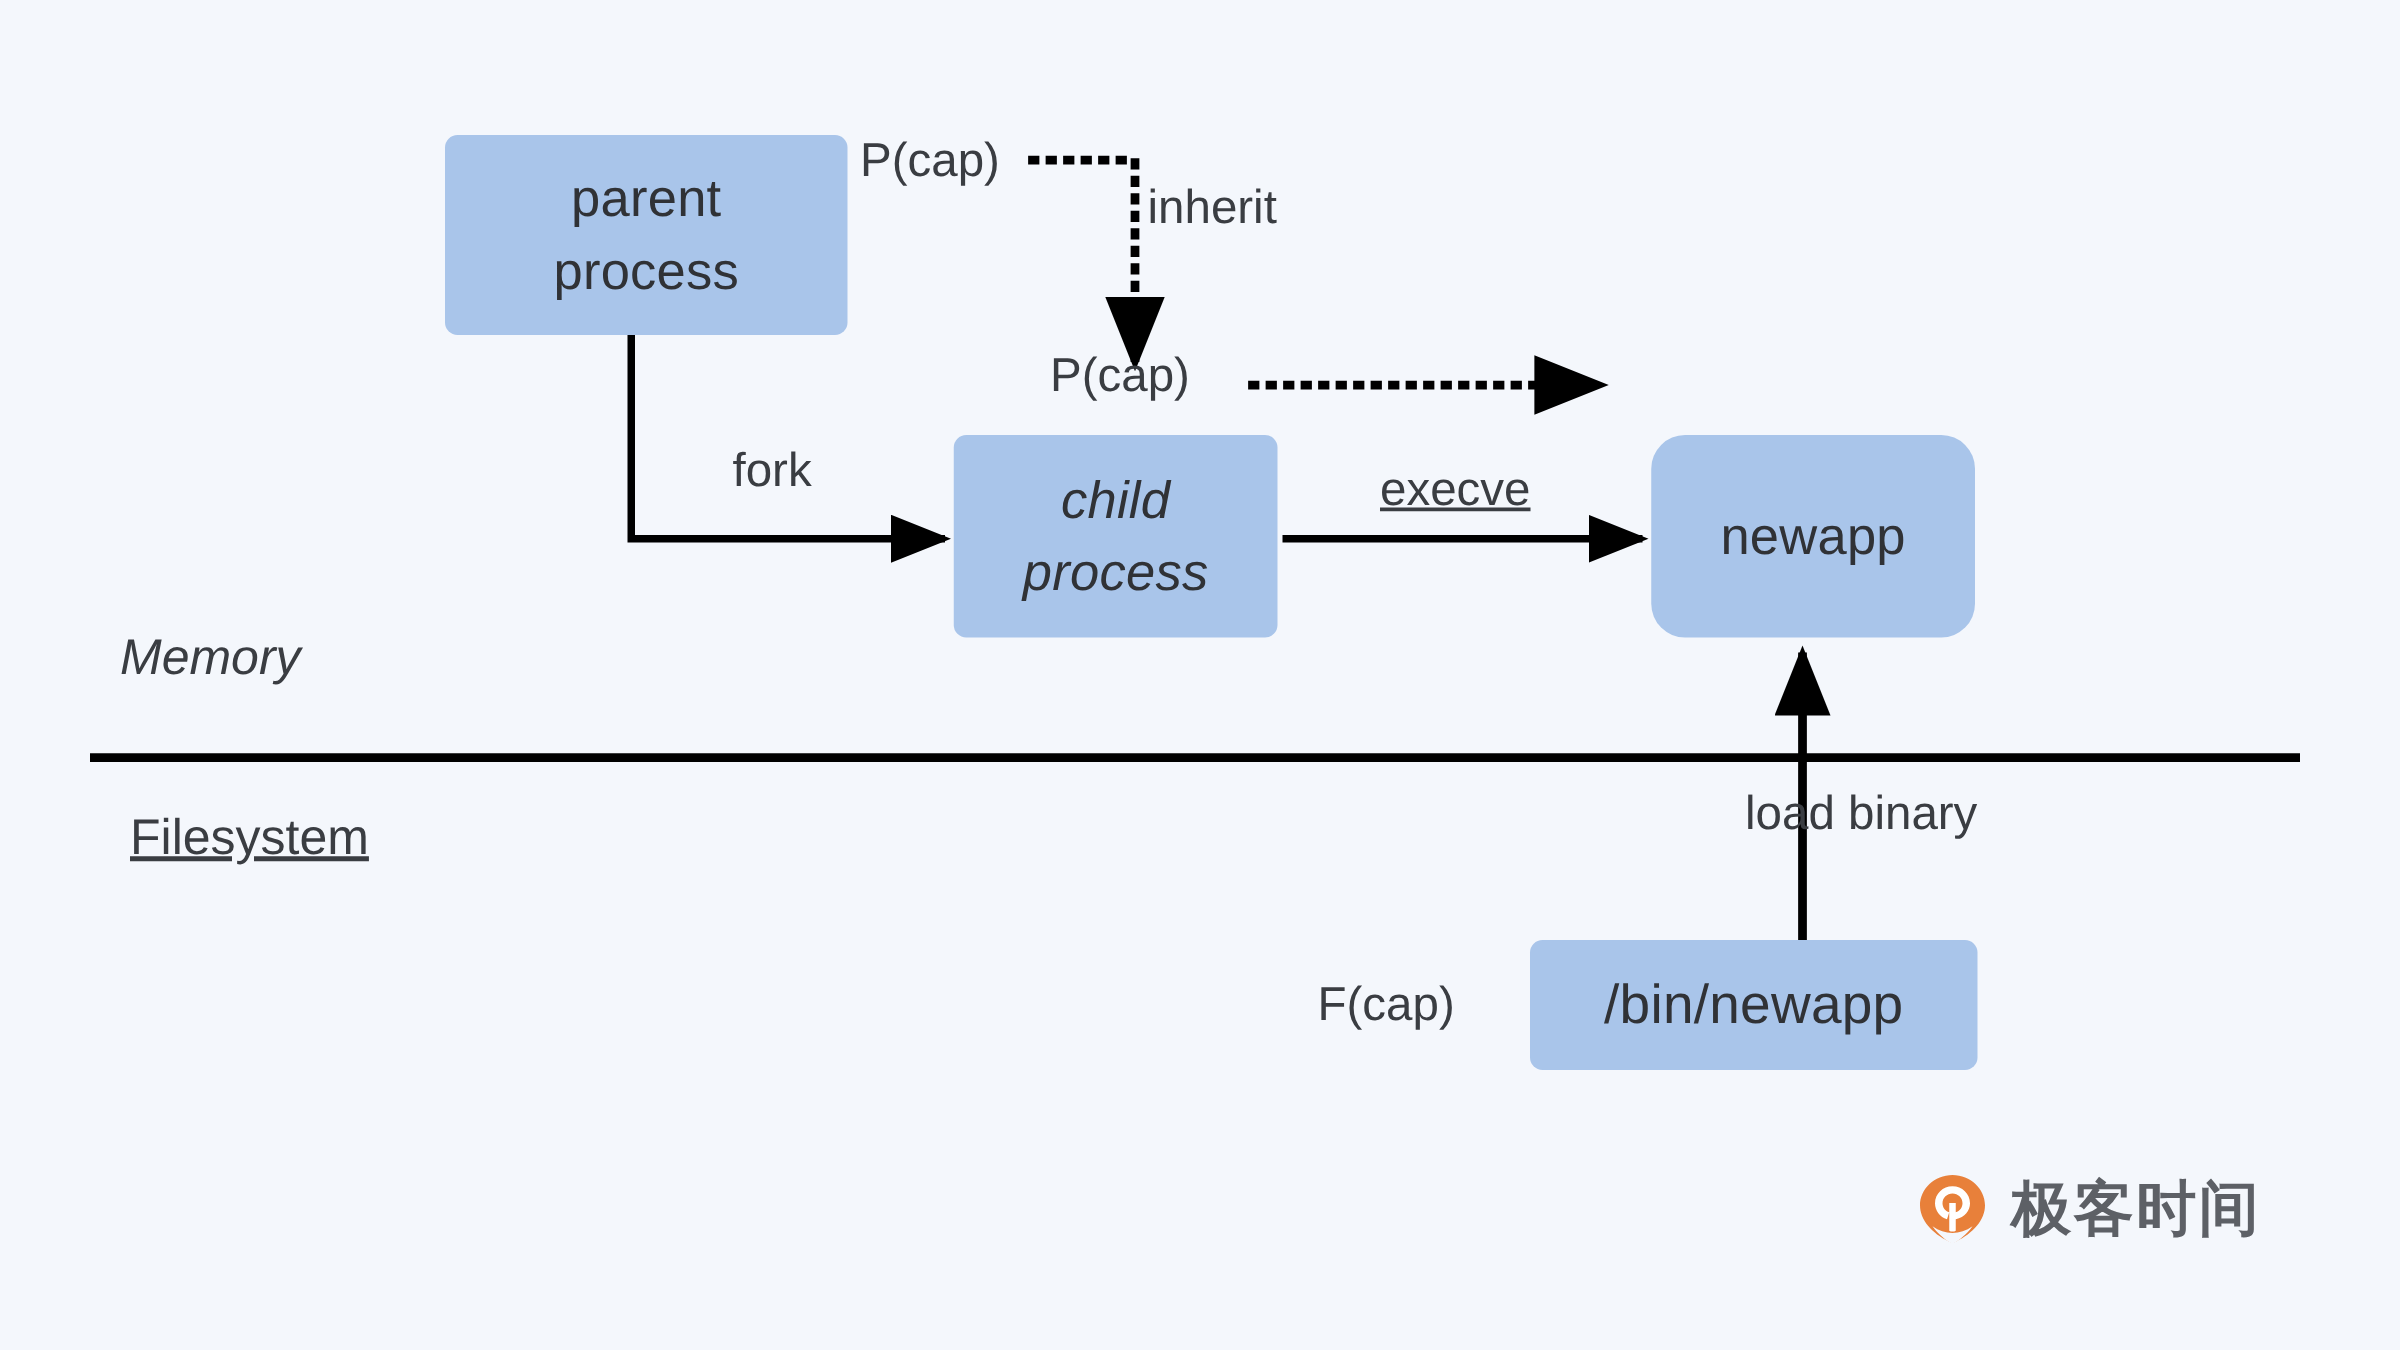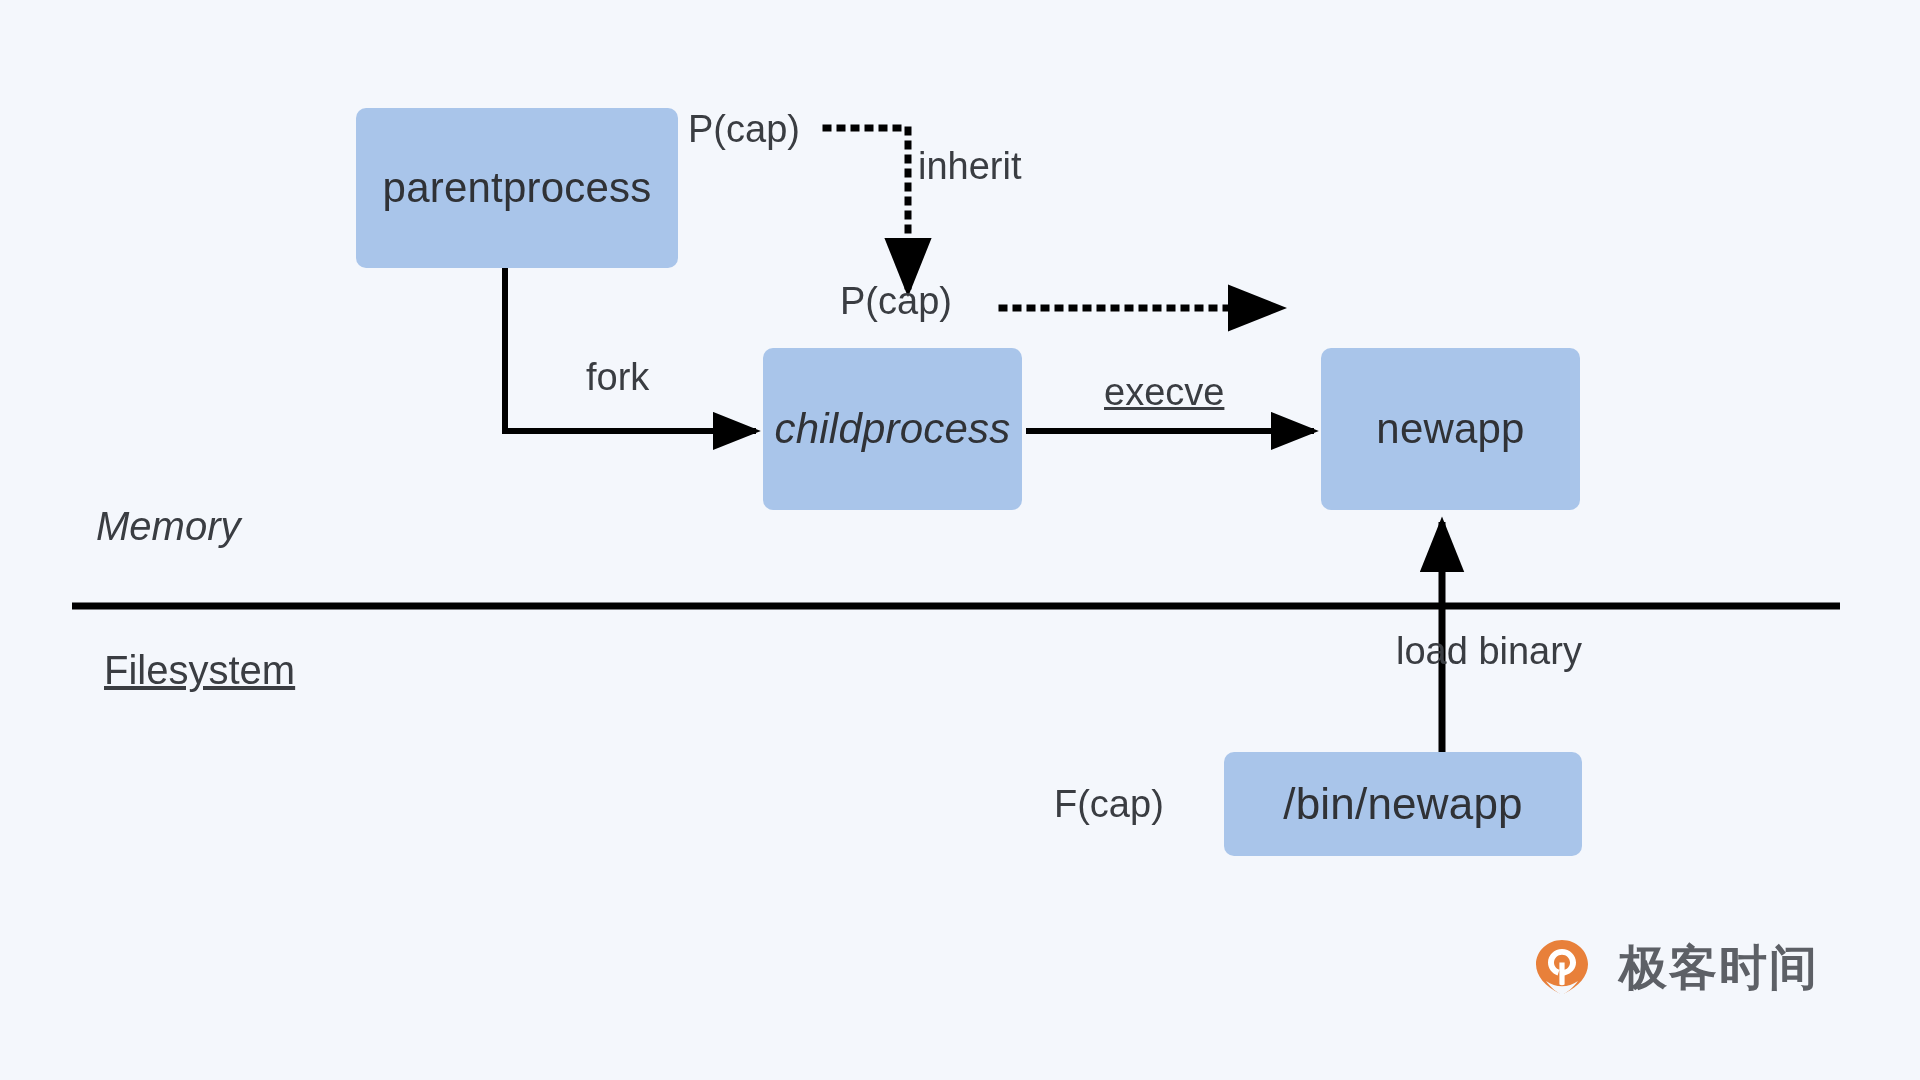--- a/index.html
+++ b/index.html
@@ -21,33 +21,34 @@
     top: 0;
     left: 0;
     width: 1920px;
     height: 1080px;
   }
   .node-box {
     position: absolute;
     background: #a9c5ea;
     border-radius: 10px;
     display: flex;
+    flex-direction: column;
     align-items: center;
     justify-content: center;
     color: #303236;
     font-size: 42px;
     line-height: 1.38;
     letter-spacing: 0.2px;
     box-sizing: border-box;
   }
   .node-box .line { display: block; white-space: nowrap; }
 
   #box-parent  { left: 356px;  top: 108px; width: 322px;  height: 160px; }
   #box-child   { left: 763px;  top: 348px; width: 259px;  height: 162px; font-style: italic; }
-  #box-newapp  { left: 1321px; top: 348px; width: 259px;  height: 162px; }
+  #box-newapp  { left: 1321px; top: 348px; width: 259px;  height: 162px; border-radius: 27px; }
   #box-binary  { left: 1224px; top: 752px; width: 358px;  height: 104px; font-size: 44px; }
 
   .free-label {
     position: absolute;
     color: #3a3d42;
     font-size: 38px;
     line-height: 1;
     white-space: nowrap;
   }
   #label-memory     { left: 96px;  top: 506px; font-size: 40px; font-style: italic; }
@@ -60,21 +61,21 @@
   #label-execve     { left: 1104px; top: 373px; text-decoration: underline; }
   #label-loadbinary { left: 1396px; top: 632px; }
   #label-fcap       { left: 1054px; top: 785px; }
 
   #logo {
     position: absolute;
     left: 1533px;
     top: 938px;
     display: flex;
     align-items: center;
-    gap: 28px;
+    gap: 18px;
   }
   #logo-mark {
     width: 58px;
     height: 58px;
     position: relative;
   }
   #logo-text {
     font-size: 48px;
     color: #5d6066;
     font-family: "DejaVu Sans", sans-serif;

